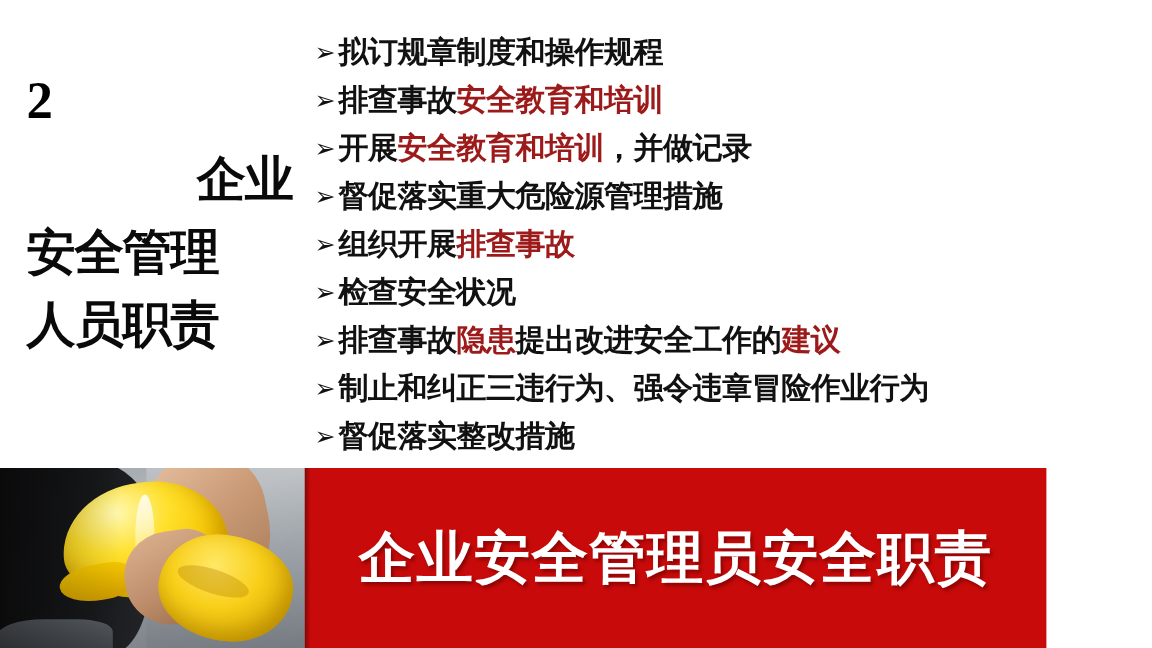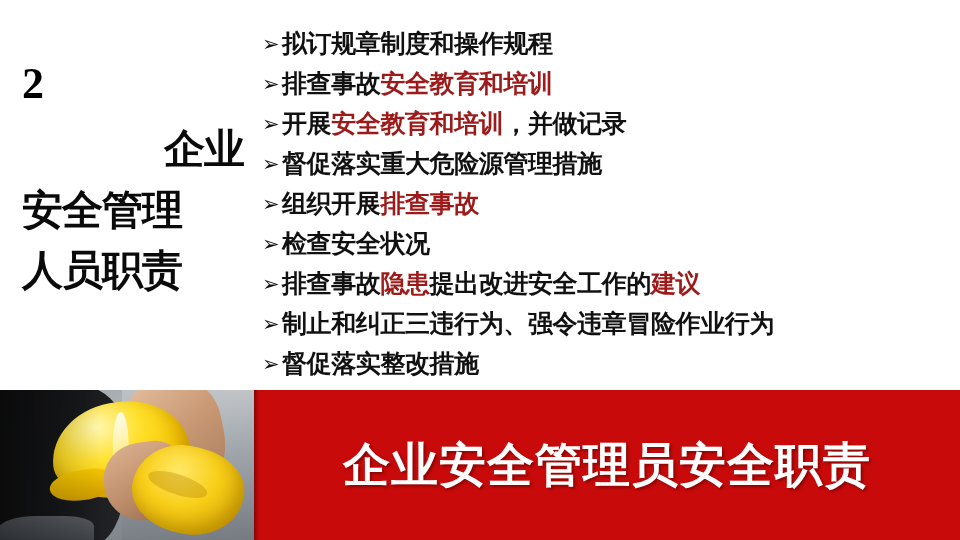--- a/index.html
+++ b/index.html
@@ -238,21 +238,21 @@
     inset: 0;
     background: linear-gradient(90deg, rgba(0,0,0,.30) 0%, rgba(0,0,0,0) 40%);
     pointer-events: none;
   }
 
   
   .banner {
     position: absolute;
     left: 254px;
     top: 0;
-    width: 706px;
+    width: 618px;
     height: 150px;
     background: #c90a0a;
     display: flex;
     align-items: center;
     justify-content: center;
   }
   .banner-edge {
     position: absolute;
     left: 0;
     top: 0;

